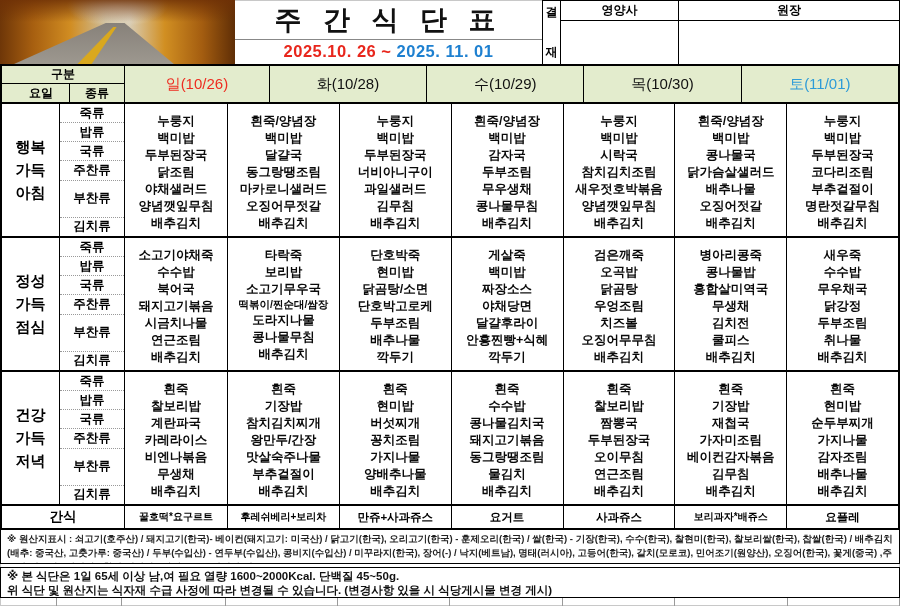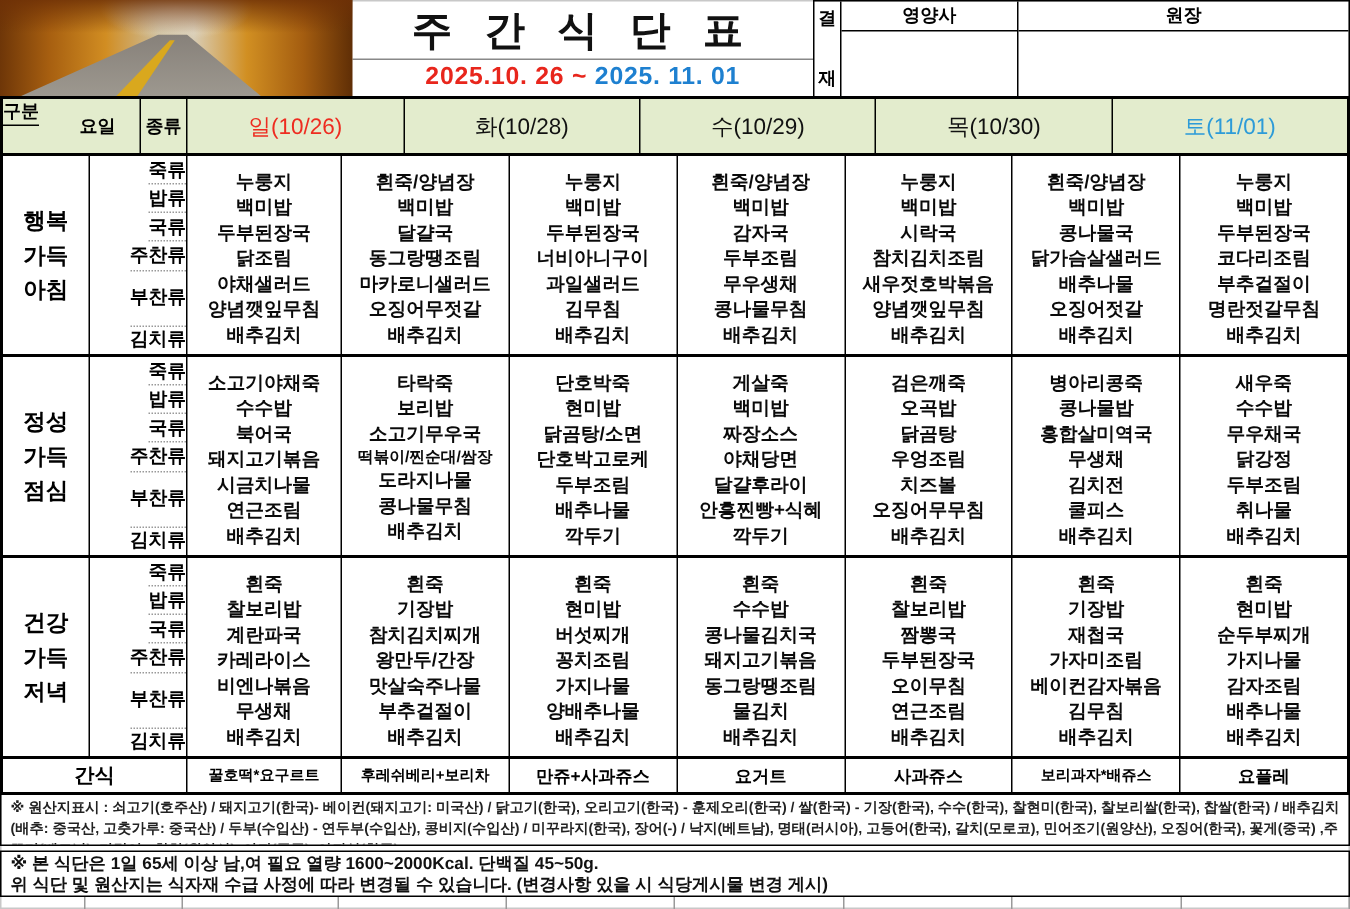--- a/index.html
+++ b/index.html
@@ -41,32 +41,32 @@
   .appr-col.nutri{ width:118px; border-right:1px solid #000; }
   .appr-col.direct{ flex:1;gap:37px; }
   .appr-head{ height:20px; border-bottom:1px solid #000; font-weight:800; font-size:12px;
     display:flex; align-items:center; justify-content:center; }
   .appr-body{ flex:1; }
 
   
   .menu-table{ border:2px solid #000; height:466px; }
   .day-header-row{ display:flex; height:38px; border-bottom:2px solid #000;
     background:var(--header-bg,#e3eccd); }
-  .corner{ width:122px; display:flex; flex-direction:row; font-weight:800; font-size:12px; }
+  .corner{ width:122px; display:flex; flex-direction:column; font-weight:800; font-size:12px; }
   .corner-top{ height:18px; border-bottom:1px solid #000; }
   .corner-bottom{ flex:1; display:flex;padding-left:11px; }
   .c-left{ width:57px; border-right:1px solid #000; }
   .c-right{ flex:1; }
   .day-h{ flex:1; border-left:1px solid #000; font-weight:400; font-size:15px; }
   .day-h.col0{ flex:.92; }
   .section-row{ display:flex; height:134px; border-bottom:2px solid #000; }
   #sections .section-row:last-child{ border-bottom:2px solid #000; }
   .sec-label{ width:57px; display:flex; flex-direction:column; align-items:center;
     justify-content:center; gap:4px; font-size:15px; font-weight:800; }
-  .cat-col{ width:65px; display:flex; flex-direction:column; border-left:1px solid #000;align-items:flex-end; }
+  .cat-col{ width:65px; display:flex; flex-direction:column; border-left:1px solid #000; }
   .cat-cell{ flex:1; display:flex; align-items:center; justify-content:center;
     border-bottom:1px dotted #999; font-weight:800; font-size:12.5px; }
   .cat-cell.tall{ flex:2; }
   .cat-cell:last-child{ border-bottom:none; }
   .meal-cell{ flex:1; display:flex; flex-direction:column; border-left:1px solid #000; padding:9px 0; }
   .meal-cell.col0{ flex:.92; }
   .item{ flex:1; display:flex; align-items:center; justify-content:center;
     font-weight:800; font-size:12.5px; white-space:nowrap; color:#0a0a0a; }
   .item.small{ font-size:10.5px; }
   .snack-row{ display:flex; height:22px; }

